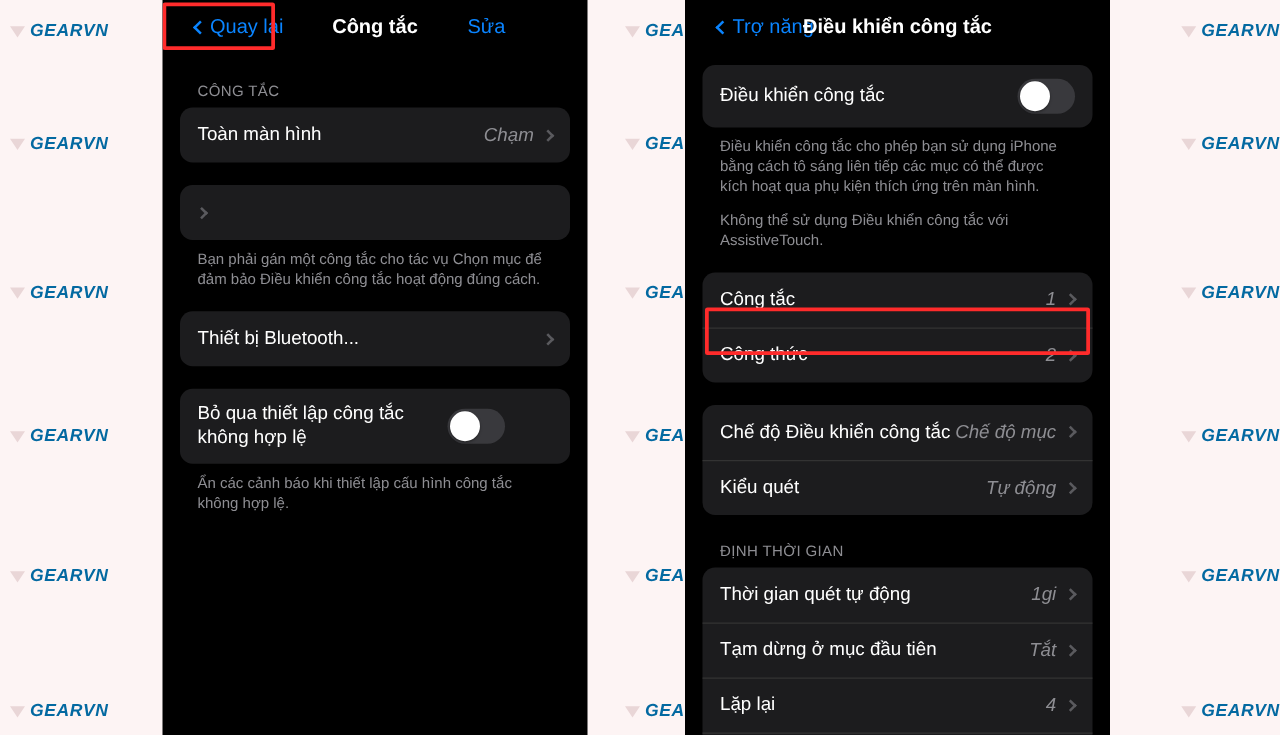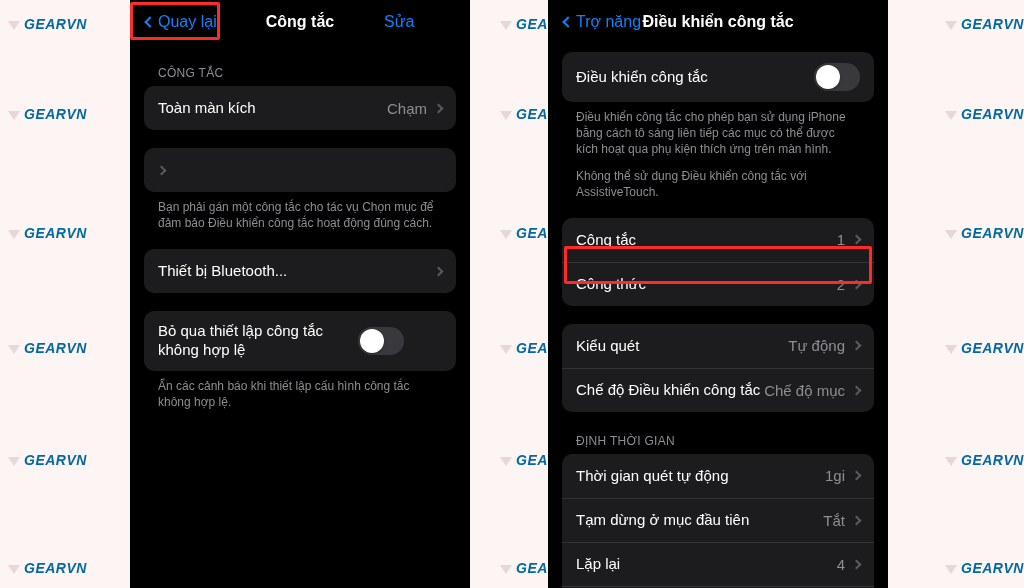--- a/index.html
+++ b/index.html
@@ -38,21 +38,21 @@
     overflow: hidden;
     font-size: 14px;
   }
   .phone.left { left: 130px; }
   .phone.right { left: 548px; }
   .navbar {
     height: 44px;
     display: flex;
     align-items: center;
     justify-content: space-between;
-    padding: 0 16px;
+    padding: 0 26px;
     position: relative;
   }
   .nav-left, .nav-right {
     color: #0a84ff;
     font-size: 16px;
     display: flex;
     align-items: center;
     cursor: pointer;
     min-width: 70px;
   }
@@ -97,21 +97,21 @@
   .row {
     display:flex;
     align-items:center;
     padding: 11px 14px;
     min-height: 44px;
     cursor:pointer;
     position:relative;
   }
   .row + .row { border-top: 0.5px solid #333; }
   .row-label { flex:1; color:#fff; font-size:15px; line-height:1.25;}
-  .row-value { color:#8e8e93; font-size:15px; margin-right:8px;}
+  .row-value { color:#8e8e93; font-size:15px; margin-right:8px;font-style:italic;}
   .footer-text {
     color: #8e8e93;
     font-size: 12px;
     padding: 7px 32px 0 28px;
     line-height:1.35;
   }
   .spacer { height: 18px; }
   .toggle {
     width: 46px;
     height: 28px;
@@ -166,21 +166,21 @@
     </div>
     <div class="nav-title">Công tắc</div>
     <div class="nav-right">
       <span>Sửa</span>
     </div>
   </div>
 
   <div class="section-header">CÔNG TẮC</div>
   <div class="group">
     <div class="row">
-      <span class="row-label">Toàn màn kích</span>
+      <span class="row-label">Toàn màn hình</span>
       <span class="row-value">Chạm</span>
       <span class="chevron-right"></span>
     </div>
   </div>
 
   <div class="spacer"></div>
   <div class="group">
     <div class="row">
       <span class="chevron-right"></span>
     </div>
@@ -241,27 +241,27 @@
     <div class="row">
       <span class="row-label">Công thức</span>
       <span class="row-value">2</span>
       <span class="chevron-right"></span>
     </div>
   </div>
 
   <div class="spacer"></div>
   <div class="group">
     <div class="row">
+      <span class="row-label">Chế độ Điều khiển công tắc</span>
+      <span class="row-value">Chế độ mục</span>
+      <span class="chevron-right"></span>
+    </div>
+    <div class="row">
       <span class="row-label">Kiểu quét</span>
       <span class="row-value">Tự động</span>
-      <span class="chevron-right"></span>
-    </div>
-    <div class="row">
-      <span class="row-label">Chế độ Điều khiển công tắc</span>
-      <span class="row-value">Chế độ mục</span>
       <span class="chevron-right"></span>
     </div>
   </div>
 
   <div class="section-header">ĐỊNH THỜI GIAN</div>
   <div class="group">
     <div class="row">
       <span class="row-label">Thời gian quét tự động</span>
       <span class="row-value">1gi</span>
       <span class="chevron-right"></span>

